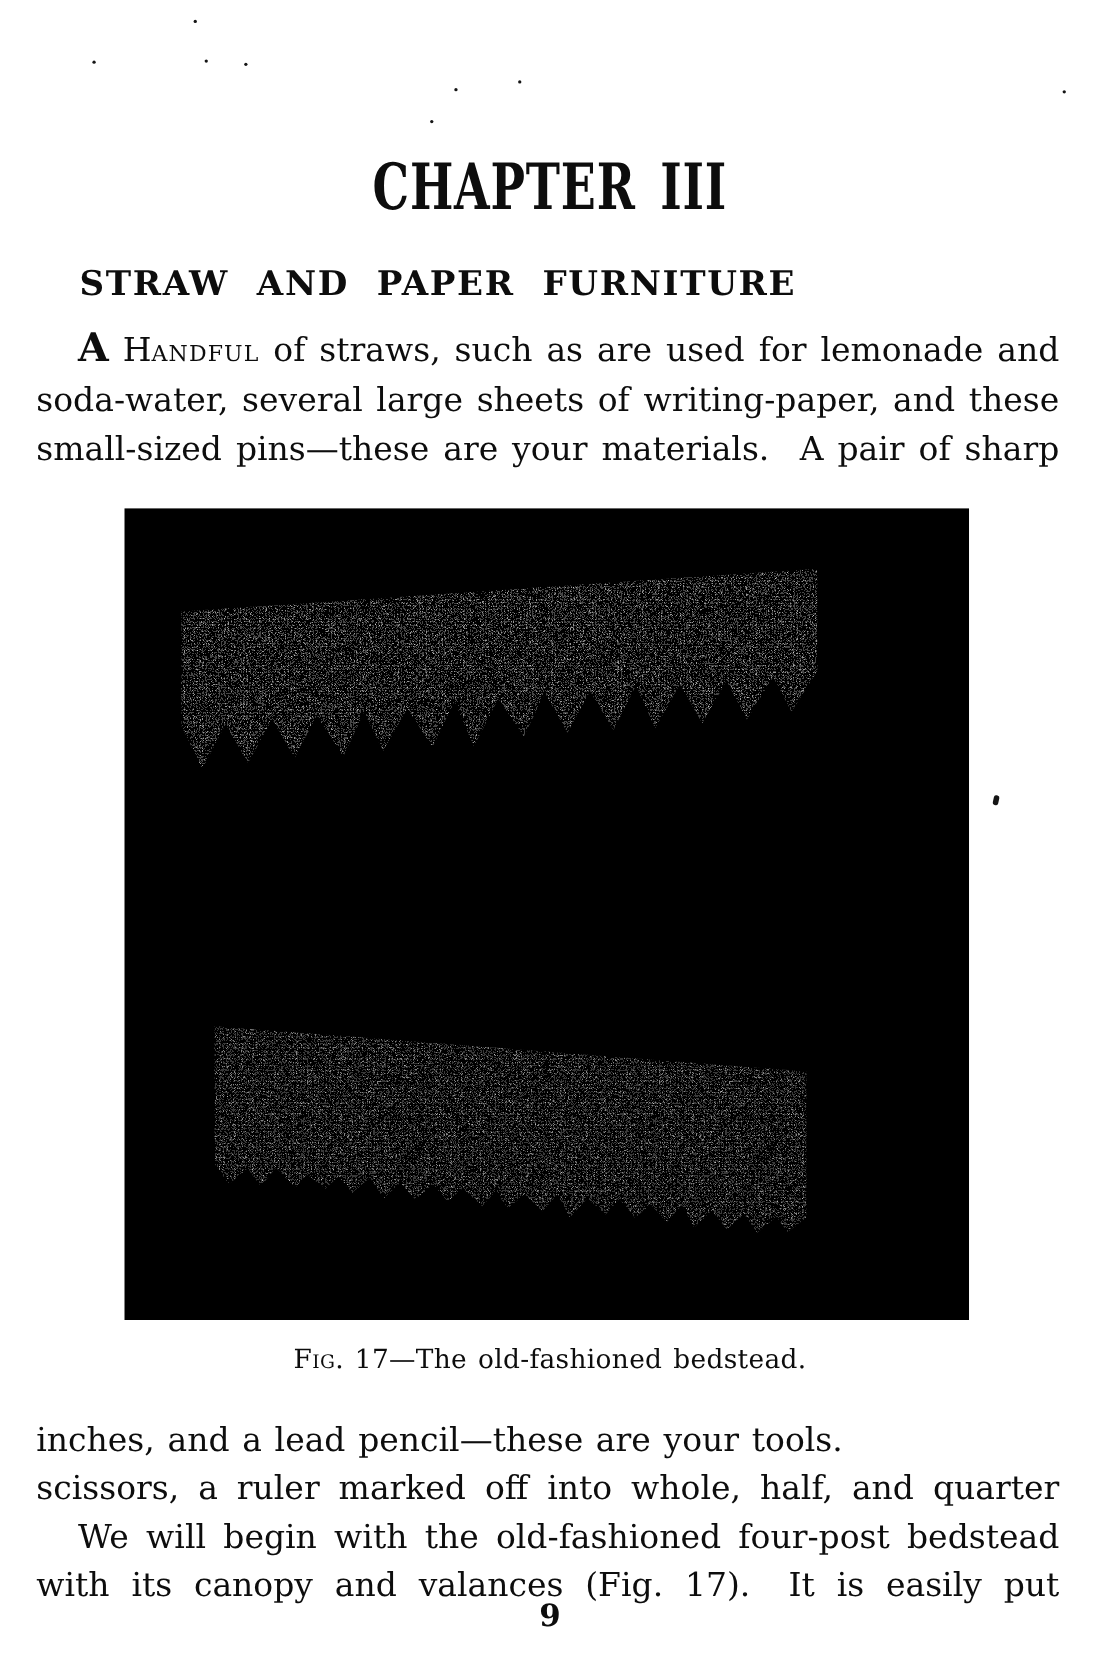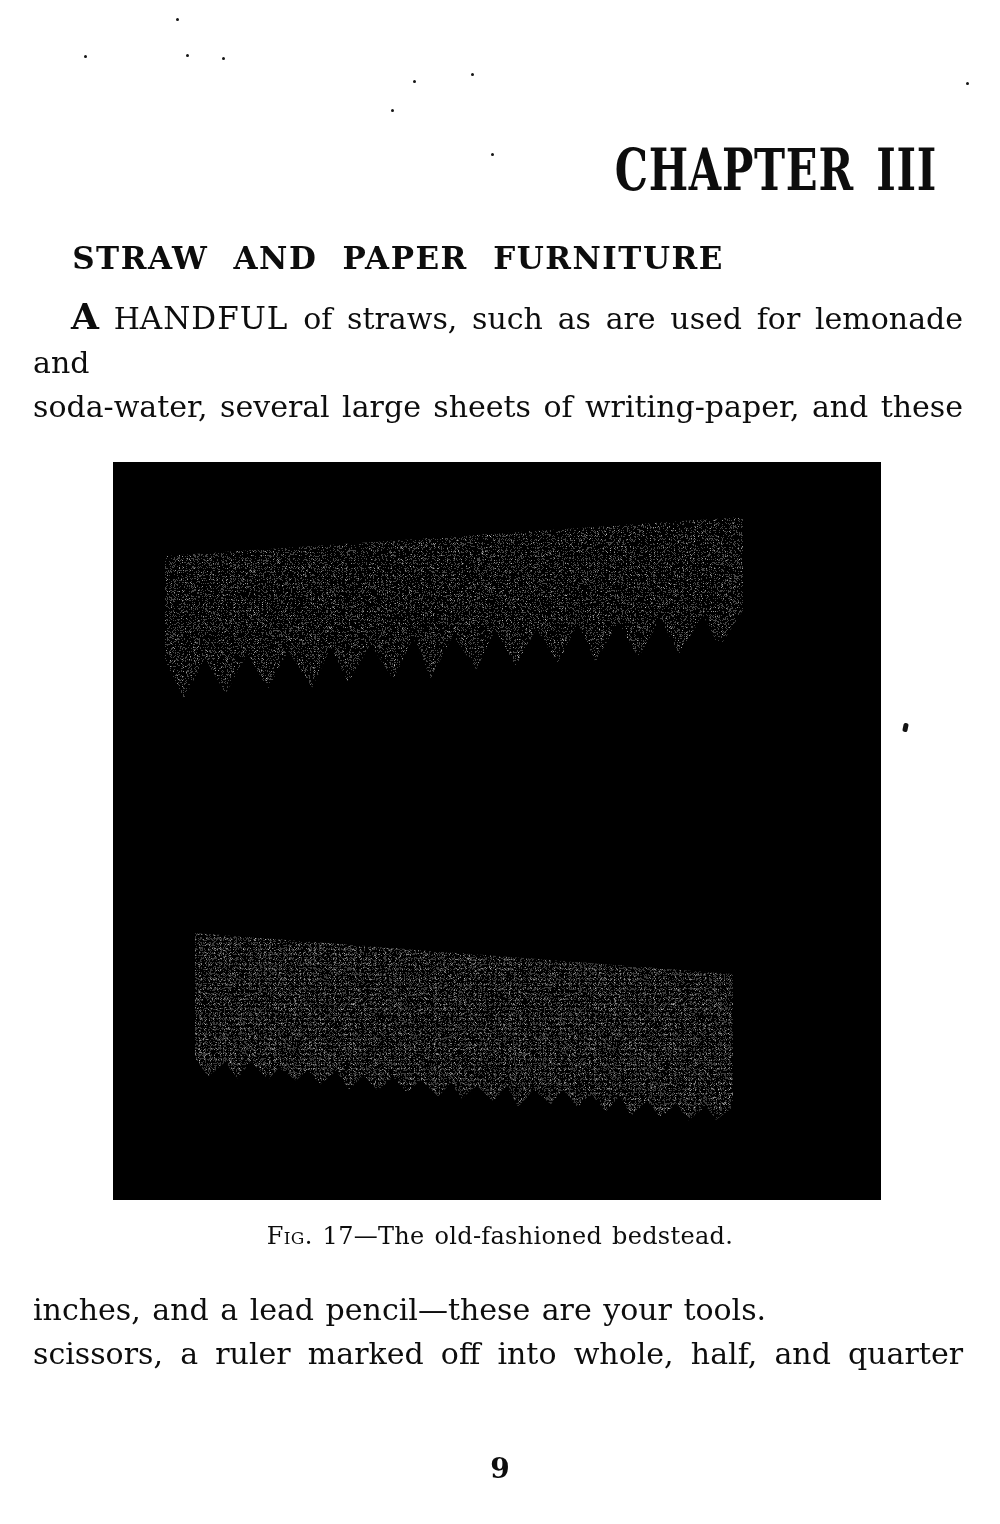--- a/index.html
+++ b/index.html
@@ -7,21 +7,21 @@
     position:relative;
     width:1000px;height:1524px;
     background:#ffffff;
     margin:0 auto;
     overflow:hidden;
     font-family:"DejaVu Serif","Liberation Serif",serif;
     color:#0d0d0d;
   }
   .chapter-heading{
     position:absolute;top:140px;left:0;width:1000px;
-    text-align:right;font-size:58px;line-height:60px;
+    text-align:center;font-size:58px;line-height:60px;
     font-weight:600;letter-spacing:1px;word-spacing:10px;
     white-space:nowrap;
   }
   .chapter-heading .squeeze{
     display:inline-block;
     transform:scaleX(0.72);
     transform-origin:50% 50%;
   }
   .section-title{
     position:absolute;top:240px;left:0;width:796px;
@@ -35,21 +35,21 @@
     word-spacing:2px;
   }
   .p1{top:294px;}
   .p2{top:1288px;}
   .p3{top:1376px;}
   .line{display:block;}
   .line.justify{text-align:justify;text-align-last:justify;}
   .line.indent{text-indent:38px;}
   .lead-cap{font-size:36px;font-weight:600;}
   .sc-head{font-size:30px;}
-  .sc-rest{font-size:31px;letter-spacing:1px;margin-top:20px;}
+  .sc-rest{font-size:20px;letter-spacing:1px;margin-top:20px;}
   .figure-wrap{
     position:absolute;top:462px;left:113px;width:768px;height:738px;
   }
   .figure-wrap svg{display:block;}
   .figure-caption{
     position:absolute;top:1221px;left:0;width:1000px;
     text-align:center;font-size:24px;line-height:30px;font-weight:normal;
     letter-spacing:0.3px;word-spacing:2px;
   }
   .caption-prefix{font-variant:small-caps;}
@@ -79,20 +79,21 @@
   <div class="speck big" style="left:903px;top:723px"></div>
 
   <div class="chapter-heading">
     <span class="squeeze">CHAPTER III</span>
   </div>
   <div class="section-title">STRAW AND PAPER FURNITURE</div>
 
   <div class="body-block p1">
     <span class="line justify indent"><span class="lead-cap">A</span> <span class="sc-head">H</span><span class="sc-rest">ANDFUL</span> <span>of straws, such as are used for lemonade and</span></span>
     <span class="line justify">soda-water, several large sheets of writing-paper, and these</span>
+    <span class="line justify">small-sized pins—these are your materials.  A pair of sharp</span>
   </div>
 
   <div class="figure-wrap">
     <svg viewBox="0 0 768 738" width="768" height="738">
       <defs>
         <filter id="grainA" x="-5%" y="-5%" width="110%" height="110%">
           <feTurbulence type="turbulence" baseFrequency="0.75" numOctaves="3" seed="7" result="t"></feTurbulence>
           <feColorMatrix in="t" type="luminanceToAlpha" result="a"></feColorMatrix>
           <feComponentTransfer in="a" result="th">
             <feFuncA type="discrete" tableValues="0 0 0.35 0.75 1 1"></feFuncA>
@@ -120,16 +121,20 @@
 
   <div class="figure-caption">
     <span class="caption-prefix">Fig.</span><span> 17—The old-fashioned bedstead.</span>
   </div>
 
   <div class="body-block p2">
     <span class="line">inches, and a lead pencil—these are your tools.</span>
     <span class="line justify">scissors, a ruler marked off into whole, half, and quarter</span>
   </div>
 
+  <div class="body-block p3">
+    <span class="line justify indent">We will begin with the old-fashioned four-post bedstead</span>
+    <span class="line justify">with its canopy and valances (Fig. 17).  It is easily put</span>
+  </div>
 
   <div class="page-number">9</div>
 
 </div>
 
 </body></html>

